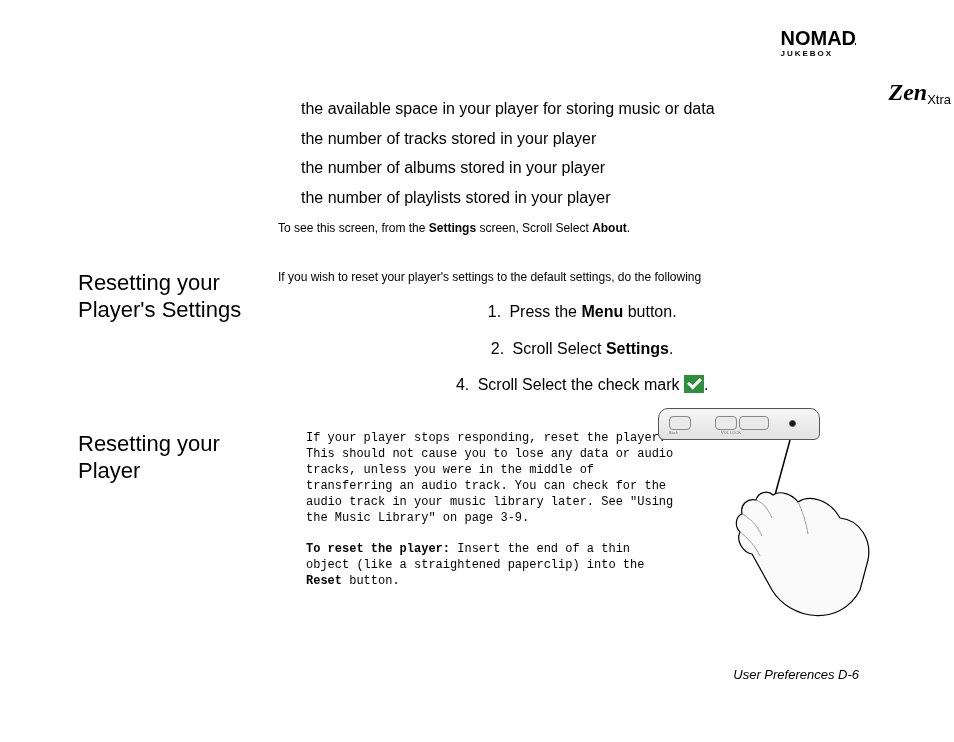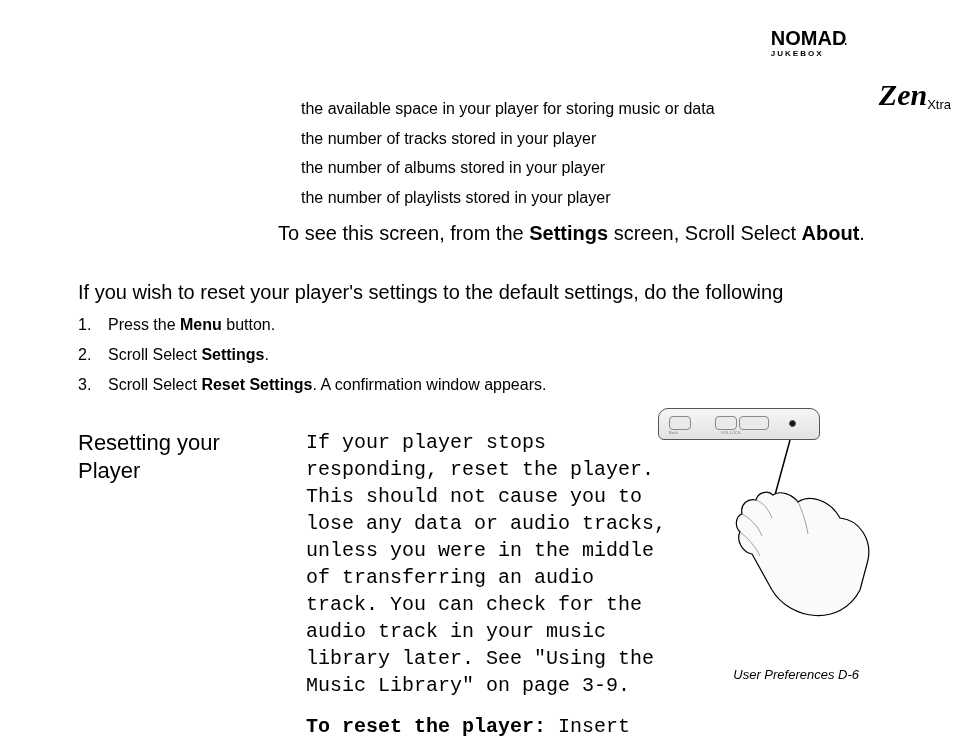--- a/index.html
+++ b/index.html
@@ -37,21 +37,21 @@
     display: block;
     font-size: 8px;
     font-weight: 900;
     letter-spacing: 2px;
     margin-top: 2px;
   }
   .brand .zen {
     font-family: "Brush Script MT", "Comic Sans MS", cursive;
     font-weight: bold;
     font-style: italic;
-    font-size: 30px;
+    font-size: 24px;
     position: relative;
     top: 6px;
     left: 92px;
     margin-left: 16px;
   }
   .brand .xtra {
     font-family: Arial, Helvetica, sans-serif;
     font-size: 13px;
     position: relative;
     top: 10px;
@@ -76,43 +76,44 @@
   }
   .rightcol {
     flex: 1;
   }
   .heading {
     font-size: 22px;
     font-weight: 400;
     line-height: 1.25;
   }
   p, .para {
-    font-size: 20px;
+    font-size: 12px;
     line-height: 1.35;
     margin: 0 0 14px 0;
   }
   .bullets {
     font-size: 16px;
     line-height: 1.35;
     margin: 0 0 12px 15px;
     padding: 0;
   }
   .bullets div {
     margin: 8px;
   }
   .steps {
     font-size: 16px;
     line-height: 1.35;
     margin: 0;
     padding: 0;
     list-style: none;
   }
   .steps li {
-    margin: 0 0 8px 30px;
+    margin: 16px 0 8px 30px;
     text-indent: -30px;
+    text-align: center;
   }
   .steps li .num {
     display: inline-block;
     width: 30px;
     text-indent: 0;
   }
   .bold { font-weight: 700; }
 
   .checkmark {
     display: inline-block;
@@ -219,26 +220,29 @@
           <div>the number of albums stored in your player</div>
           <div>the number of playlists stored in your player</div>
         </div>
         <p class="para">
           <span>To see this screen, from the </span><span class="bold">Settings</span><span> screen, Scroll Select </span><span class="bold">About</span><span>.</span>
         </p>
       </div>
     </div>
 
     <div class="row" style="margin-top:18px;">
+      <div class="leftcol">
+        <div class="heading">Resetting your Player's Settings</div>
+      </div>
       <div class="rightcol">
         <p class="para" style="margin-bottom:8px;">If you wish to reset your player's settings to the default settings, do the following</p>
         <ol class="steps">
           <li><span class="num">1.</span><span>Press the </span><span class="bold">Menu</span><span> button.</span></li>
           <li><span class="num">2.</span><span>Scroll Select </span><span class="bold">Settings</span><span>.</span></li>
-          <li><span class="num">3.</span><span>Scroll Select </span><span class="bold">Reset Settings</span><span>. A confirmation window appears.</span></li>
+          <li style="margin-top:14px;"><span class="num">4.</span><span>Scroll Select the check mark </span><span class="checkmark"></span><span>.</span></li>
         </ol>
       </div>
     </div>
 
     <div class="row" style="margin-top:26px;gap:28px;">
       <div class="leftcol">
         <div class="heading">Resetting your Player</div>
       </div>
       <div class="rightcol" style="width:370px; flex:none;font-family:Liberation Mono, monospace;">
         <p class="para">If your player stops responding, reset the player. This should not cause you to lose any data or audio tracks, unless you were in the middle of transferring an audio track. You can check for the audio track in your music library later. See "Using the Music Library" on page 3-9.</p>

